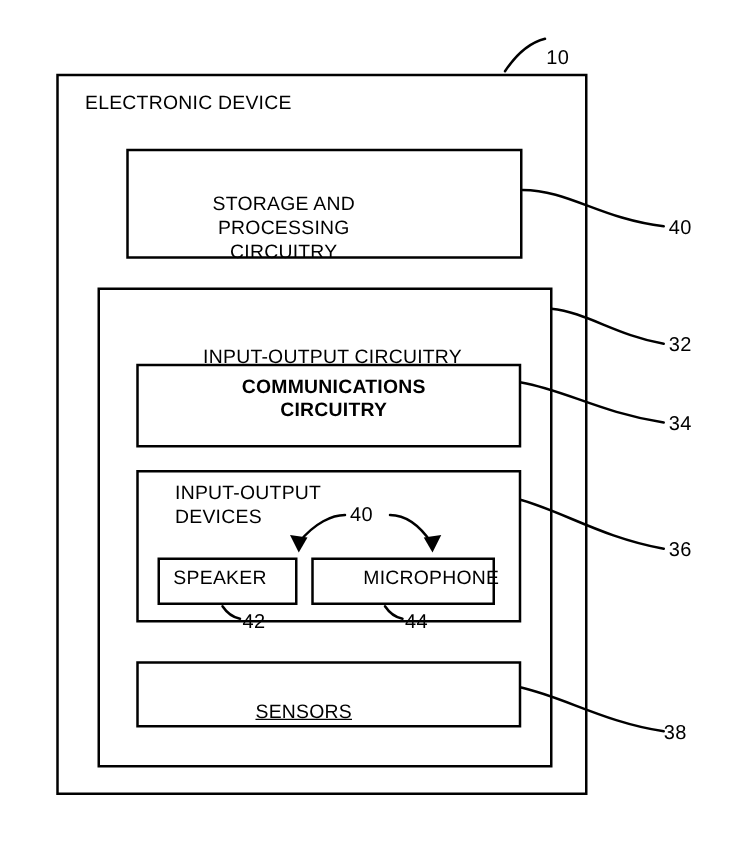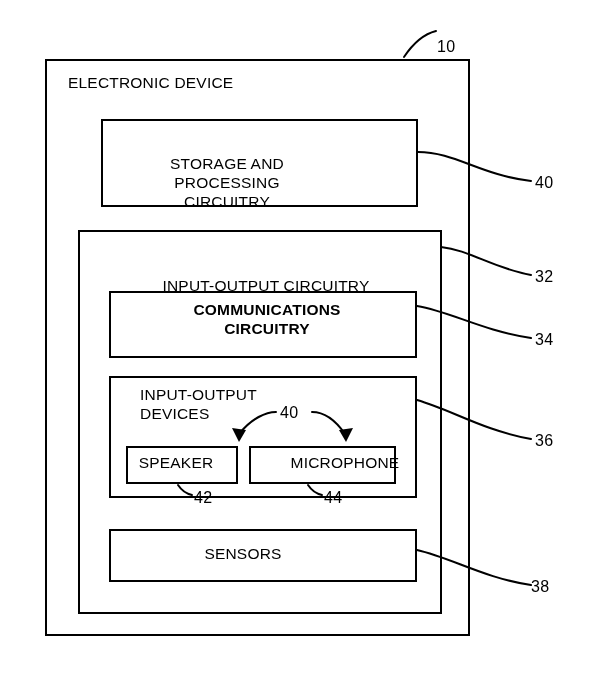--- a/index.html
+++ b/index.html
@@ -152,22 +152,23 @@
 
   
   #sensors-box {
     left: 109px;
     top: 529px;
     width: 308px;
     height: 53px;
   }
   #sensors-label {
     left: 109px;
-    top: 545px;
+    top: 561px;
     width: 268px;
+    text-decoration: underline;
   }
 
   
   #ref-10 { left: 437px; top: 24px; margin-top: 14px; }
   #ref-40-storage { left: 535px; top: 174px; }
   #ref-32 { left: 535px; top: 268px; }
   #ref-34 { left: 535px; top: 331px; }
   #ref-36 { left: 535px; top: 432px; }
   #ref-38 { left: 531px; top: 578px; }
   #ref-40-inner { left: 280px; top: 404px; }

